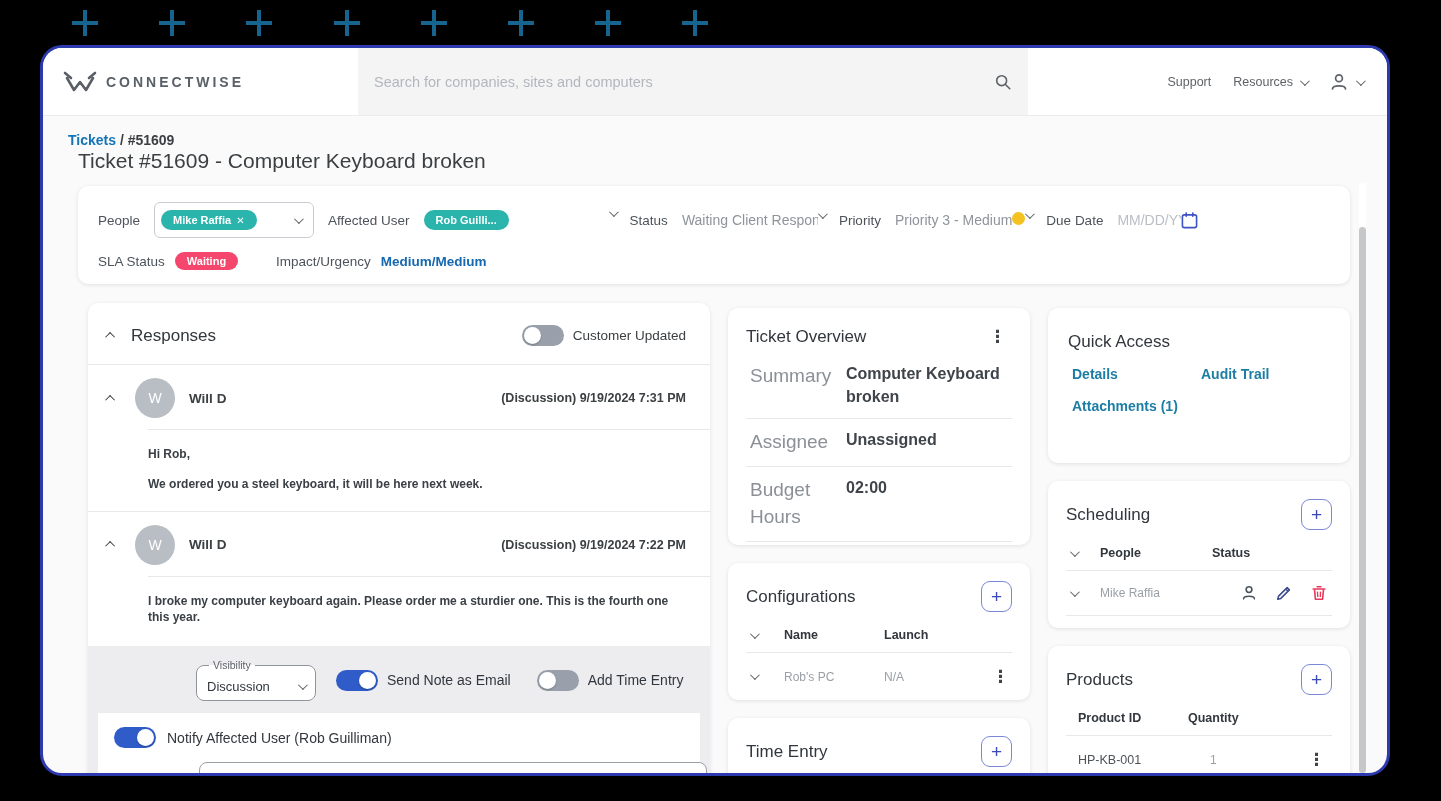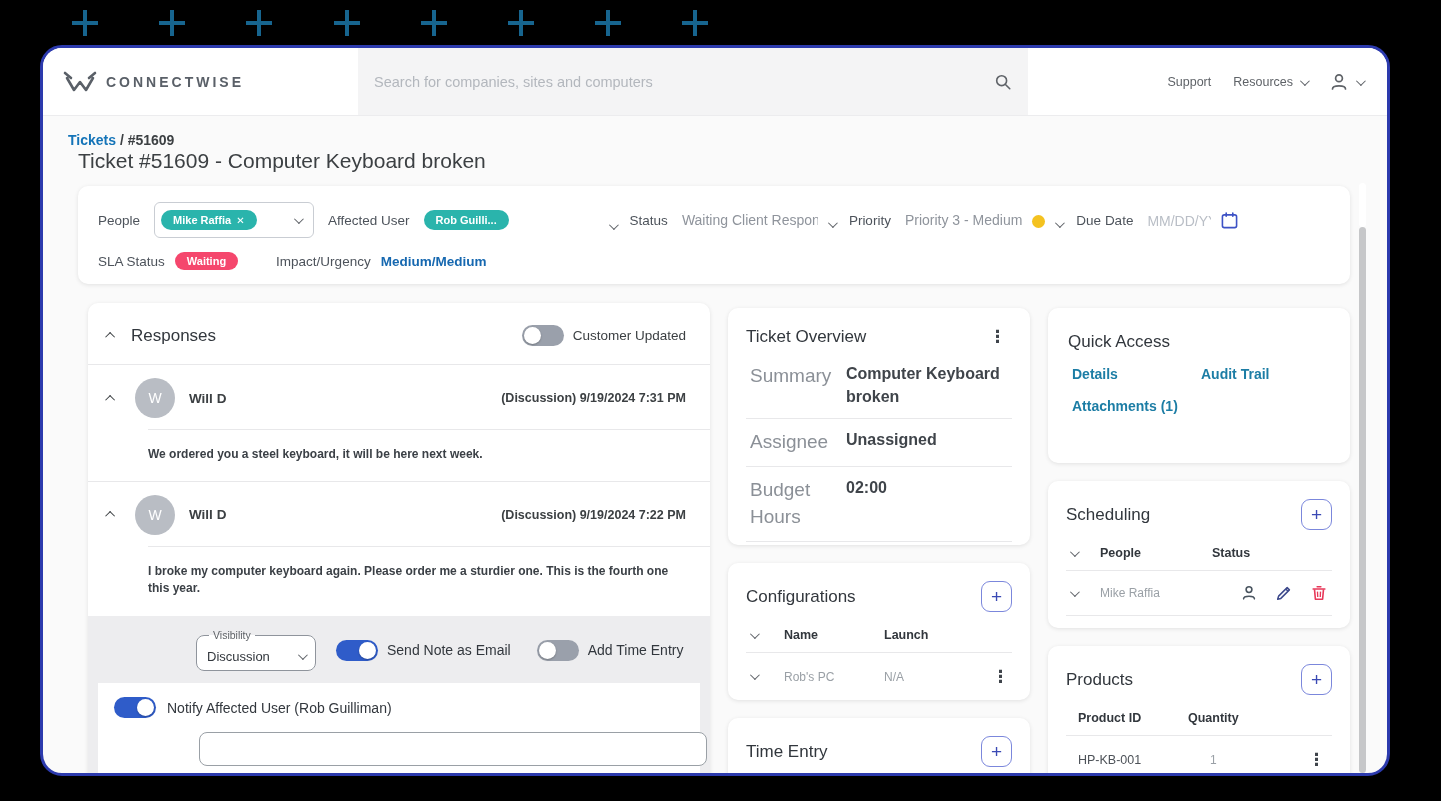--- a/index.html
+++ b/index.html
@@ -44,21 +44,21 @@
   .fields-card { position:absolute; left:35px; top:138px; width:1272px; height:98px; padding:14px 20px 12px 20px; }
   .frow { display:flex; align-items:center; }
   .frow1 { gap:14px; height:40px; }
   .frow2 { gap:10px; height:34px; margin-top:4px; }
   .flabel { font-size:13.5px; color:#4d535b; font-weight:500; white-space:nowrap; }
   .pill { display:inline-flex; align-items:center; gap:5px; background:#2ab4ac; color:#fff; font-size:11px; font-weight:700;
           border-radius:999px; padding:4px 12px; white-space:nowrap; }
   .pill-x { font-size:10px; font-weight:400; }
   .select-box { display:flex; align-items:center; justify-content:space-between; border:1px solid #c9cdd3; border-radius:6px;
                 width:160px; height:36px; padding:0 12px 0 6px; background:#fff; cursor:pointer; }
-  .plain-select { display:flex; align-items:flex-end; gap:10px; cursor:pointer; }
+  .plain-select { display:flex; align-items:flex-start; cursor:pointer; }
   .sel-value { font-size:14px; color:#8f949c; white-space:nowrap; overflow:hidden; }
   .status-val { width:136px; }
   .dot { width:13px; height:13px; border-radius:50%; background:#f4c220; display:inline-block; }
   .date-ph { font-size:14px; color:#b9bec6; width:64px; overflow:hidden; white-space:nowrap; }
   .sla-pill { background:#f5476d; padding:3px 12px; }
   .impact-val { font-size:13.5px; color:#1668b0; font-weight:700; }
 
   
   .col-left { position:absolute; left:45px; top:255px; width:622px; height:500px; border-radius:10px 10px 0 0; overflow:hidden; }
   .col-mid  { position:absolute; left:685px; top:260px; width:302px; }
@@ -252,20 +252,21 @@
       <div class="divider"></div>
 
       <div class="entry-head">
         <i class="chev up dark"></i>
         <span class="avatar">W</span>
         <span class="author">Will D</span>
         <span class="entry-meta">(Discussion) 9/19/2024 7:31 PM</span>
       </div>
       <div class="divider indent"></div>
       <div class="entry-body">
+        <p>Hi Rob,</p>
         <p>We ordered you a steel keyboard, it will be here next week.</p>
       </div>
       <div class="divider"></div>
 
       <div class="entry-head">
         <i class="chev up dark"></i>
         <span class="avatar">W</span>
         <span class="author">Will D</span>
         <span class="entry-meta">(Discussion) 9/19/2024 7:22 PM</span>
       </div>

